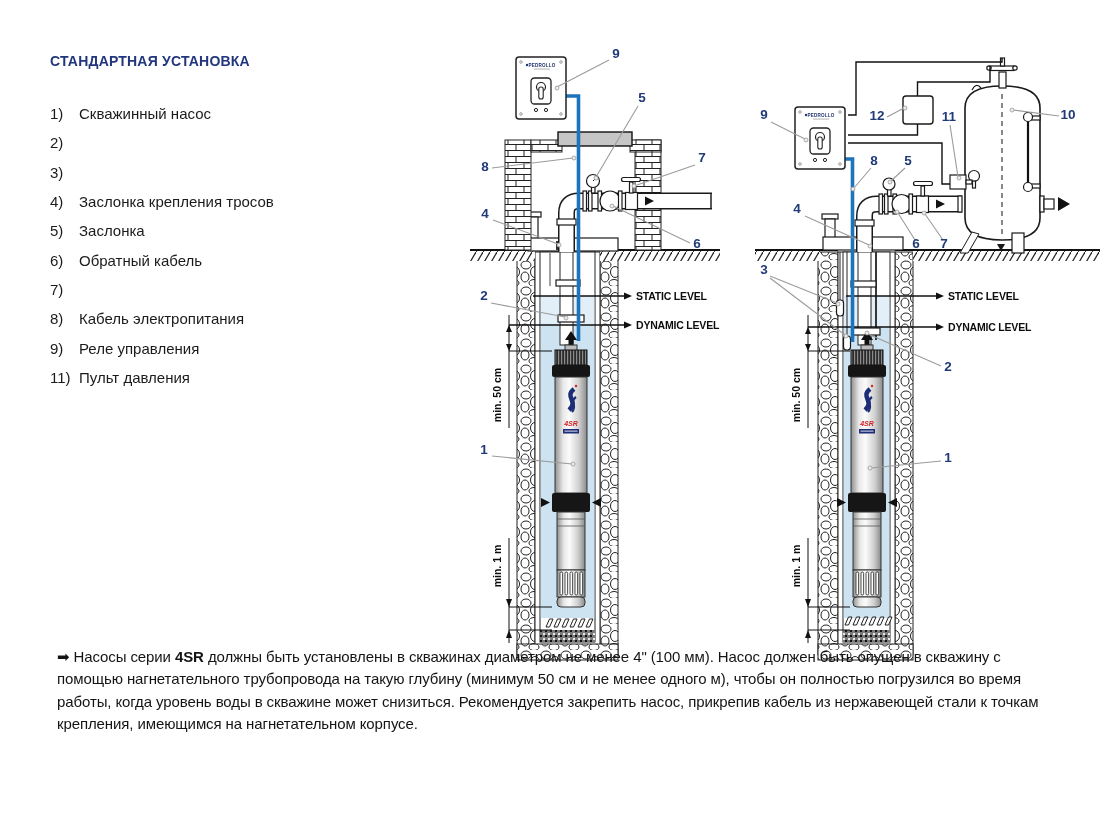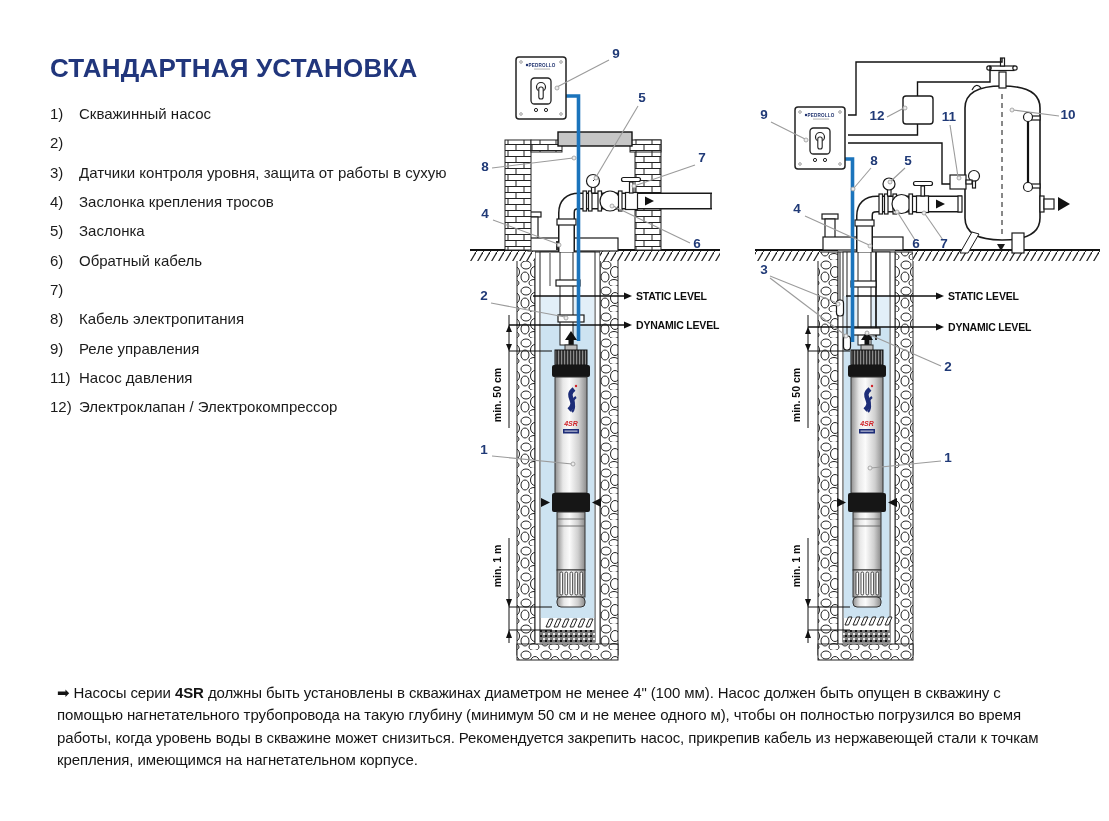--- a/index.html
+++ b/index.html
@@ -1,23 +1,23 @@
 <!DOCTYPE html>
 <html><head>
 <meta charset="utf-8">
 <style>
   html,body{margin:0;padding:0;background:#fff;}
   .page{position:relative;width:1109px;height:821px;background:#ffffff;
         font-family:"Liberation Sans","DejaVu Sans",sans-serif;overflow:hidden;}
-  .title{position:absolute;left:50px;top:53px;font-size:26px;font-weight:bold;
+  .title{position:absolute;left:50px;top:53px;font-size:14px;font-weight:bold;
          color:#21367c;letter-spacing:.2px;}
   .legend{position:absolute;left:50px;top:99px;width:440px;}
   .legend-row{display:flex;height:29.3px;align-items:center;font-size:15px;color:#1b1b1b;}
   .legend-num{width:29px;flex:none;}
-  .footer{position:absolute;left:57px;top:682px;width:1012px;font-size:15px;
+  .footer{position:absolute;left:57px;top:646px;width:1012px;font-size:15px;
           line-height:22.4px;color:#141414;letter-spacing:-.1px;}
   .footer b{font-weight:bold;}
   .footer .bullet{font-family:"DejaVu Sans",sans-serif;margin-right:4px;}
   svg{position:absolute;left:470px;top:30px;}
   svg text{font-family:"Liberation Sans","DejaVu Sans",sans-serif;}
   .callout{font-size:13.5px;font-weight:bold;fill:#203a77;}
   .level-label{font-size:10.5px;font-weight:bold;fill:#0d0d0d;letter-spacing:-.2px;}
   .dim-label{font-size:10.5px;font-weight:bold;fill:#0d0d0d;}
   .brand{font-size:4.6px;font-weight:bold;fill:#20336f;letter-spacing:.2px;}
   .pump-label{font-size:7px;font-weight:bold;font-style:italic;fill:#cf2127;}
@@ -39,21 +39,20 @@
   <div class="legend">
     <div class="legend-row">
         <span class="legend-num">1)</span>
         <span>Скважинный насос</span>
       </div>
     <div class="legend-row">
         <span class="legend-num">2)</span>
       </div>
     <div class="legend-row">
         <span class="legend-num">3)</span>
-        <span>Датчики контроля уровня, защита от работы в сухую</span>
       </div>
     <div class="legend-row">
         <span class="legend-num">4)</span>
         <span>Заслонка крепления тросов</span>
       </div>
     <div class="legend-row">
         <span class="legend-num">5)</span>
         <span>Заслонка</span>
       </div>
     <div class="legend-row">
@@ -66,25 +65,21 @@
     <div class="legend-row">
         <span class="legend-num">8)</span>
         <span>Кабель электропитания</span>
       </div>
     <div class="legend-row">
         <span class="legend-num">9)</span>
         <span>Реле управления</span>
       </div>
     <div class="legend-row">
         <span class="legend-num">11)</span>
-        <span>Насос давления</span>
-      </div>
-    <div class="legend-row">
-        <span class="legend-num">12)</span>
-        <span>Электроклапан / Электрокомпрессор</span>
+        <span>Пульт давления</span>
       </div>
   </div>
 
   <svg width="639" height="650" viewBox="470 30 639 650">
     <defs>
       <linearGradient id="silver" x1="0" y1="0" x2="1" y2="0">
         <stop offset="0" stop-color="#8f8f8f"></stop>
           <stop offset="0.25" stop-color="#e8e8e8"></stop>
         <stop offset="0.45" stop-color="#fbfbfb"></stop>
           <stop offset="0.75" stop-color="#cfcfcf"></stop>

